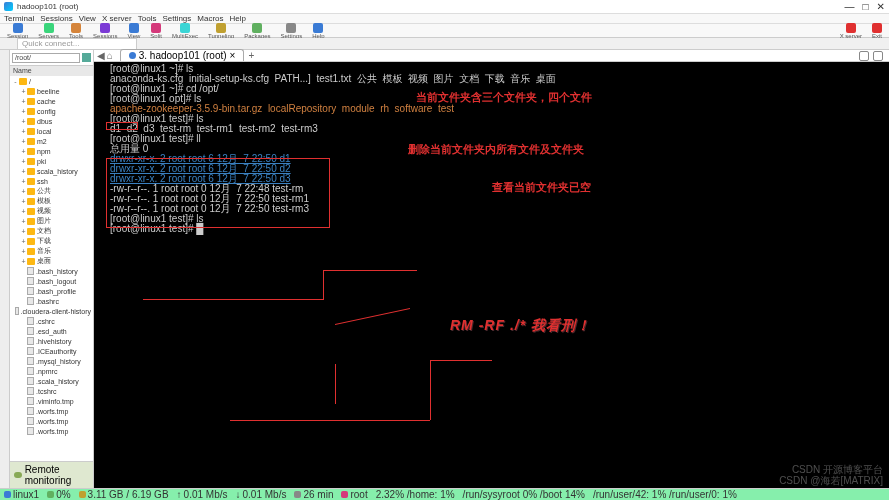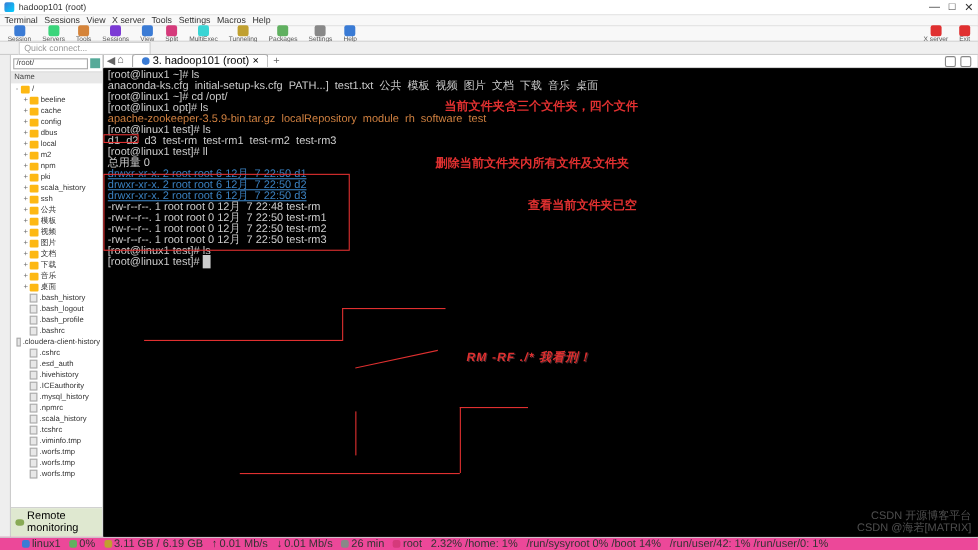--- a/index.html
+++ b/index.html
@@ -28,32 +28,32 @@
 .sb-footer{border-top:1px solid #ccc;}
 .sb-remote{background:#dfe8d0;padding:2px 4px;font-size:7px;display:flex;align-items:center;gap:3px;}
 .sb-chk{display:flex;align-items:center;padding:2px 4px;font-size:7px;gap:3px;}
 .terminal-area{flex:1;display:flex;flex-direction:column;background:#000;}
 .term-tabs{height:12px;background:#fff;display:flex;align-items:flex-end;border-bottom:1px solid #ccc;position:relative;}
 .term-tab-nav{display:flex;gap:2px;padding:0 3px;font-size:8px;color:#666;}
 .term-tab{background:#ddd;border:1px solid #aaa;border-bottom:none;border-radius:3px 3px 0 0;padding:0 8px;font-size:8px;margin-left:4px;}
 .term-tab.active{background:#fff;}
 .term-right{margin-left:auto;display:flex;gap:4px;padding-right:6px;}
 .term-right .icon{width:10px;height:10px;border:1px solid #888;border-radius:2px;}
-.terminal{flex:1;background:#000;color:#ccc;font-family:"Consolas","Courier New",monospace;font-size:8px;line-height:10px;padding:2px 4px;position:relative;}
+.terminal{flex:1;background:#000;color:#ccc;font-family:"Consolas","Courier New",monospace;font-size:8px;line-height:10px;padding:2px 4px;position:relative;margin-left:12px;}
 .terminal .line{white-space:pre;}
 .prompt{color:#ccc;}
 .orange{color:#d08040;}
 .blue{color:#3a80c0;text-decoration:underline;}
 .red-box{position:absolute;border:1px solid #e03030;}
 .red-angle{position:absolute;}        
 .red-angle .h,.red-angle .v{position:absolute;background:#e03030;}
 .anno{position:absolute;color:#e03030;font-size:11px;font-weight:600;white-space:nowrap;font-family:"Microsoft YaHei","SimSun",sans-serif;}
 .toolbar-right{margin-left:auto;display:flex;gap:4px;}
 .toolbar-right .tb-icon{background:#e03030;}
-.statusbar{height:12px;background:#ec4899;border-top:1px solid #ccc;display:flex;align-items:center;padding:0 20px;gap:8px;font-size:7px;color:#333;}
+.statusbar{height:12px;background:#86efac;border-top:1px solid #ccc;display:flex;align-items:center;padding:0 4px;gap:8px;font-size:7px;color:#333;}
 .statusbar .seg{display:flex;align-items:center;gap:2px;}
 .statusbar .ico{width:7px;height:7px;background:#3a7bd5;border-radius:2px;}
 .watermark{position:absolute;right:6px;bottom:14px;font-size:9px;color:rgba(220,220,220,0.35);font-family:"Microsoft YaHei",sans-serif;text-align:right;line-height:11px;}
 .anno-slogan{text-shadow:1px 1px 0 #4a282c;font-style:italic;}
 .tree::-webkit-scrollbar{width:6px;}
 .tree::-webkit-scrollbar-thumb{background:#bbb;}
 </style>
 </head>
 <body>
 
@@ -401,21 +401,20 @@
         <div class="line orange">apache-zookeeper-3.5.9-bin.tar.gz  localRepository  module  rh  software  test</div>
         <div class="line prompt">[root@linux1 test]# ls</div>
         <div class="line ">d1  d2  d3  test-rm  test-rm1  test-rm2  test-rm3</div>
         <div class="line prompt">[root@linux1 test]# ll</div>
         <div class="line ">总用量 0</div>
         <div class="line blue">drwxr-xr-x. 2 root root 6 12月  7 22:50 d1</div>
         <div class="line blue">drwxr-xr-x. 2 root root 6 12月  7 22:50 d2</div>
         <div class="line blue">drwxr-xr-x. 2 root root 6 12月  7 22:50 d3</div>
         <div class="line ">-rw-r--r--. 1 root root 0 12月  7 22:48 test-rm</div>
         <div class="line ">-rw-r--r--. 1 root root 0 12月  7 22:50 test-rm1</div>
-        <div class="line ">-rw-r--r--. 1 root root 0 12月  7 22:50 test-rm2</div>
         <div class="line ">-rw-r--r--. 1 root root 0 12月  7 22:50 test-rm3</div>
         <div class="line prompt">[root@linux1 test]# ls</div>
         <div class="line prompt">[root@linux1 test]# █</div>
 
       <div class="red-box" style="left:0px;top:60px;width:32px;height:8px;"></div>
       <div class="red-box" style="left:0px;top:96px;width:224px;height:70px;"></div>
 
       <div class="red-angle">
         <div class="h" style="left:33px;top:65px;width:180px;height:1px;"></div>
         <div class="v" style="left:213px;top:36px;width:1px;height:30px;"></div>
@@ -429,21 +428,21 @@
       </div>
       <div class="anno" style="left:302px;top:82px;">删除当前文件夹内所有文件及文件夹</div>
 
       <div class="red-angle">
         <div class="h" style="left:120px;top:186px;width:200px;height:1px;"></div>
         <div class="v" style="left:320px;top:126px;width:1px;height:60px;"></div>
         <div class="h" style="left:320px;top:126px;width:62px;height:1px;"></div>
       </div>
       <div class="anno" style="left:386px;top:120px;">查看当前文件夹已空</div>
 
-      <div class="anno anno-slogan" style="left:330px;top:258px;font-size:11px;letter-spacing:1px;">RM  -RF  ./*          我看刑！</div>
+      <div class="anno anno-slogan" style="left:344px;top:258px;font-size:14px;letter-spacing:1px;">RM  -RF  ./*          我看刑！</div>
     </div>
   </div>
 </div>
 
 <div class="statusbar">
   <div class="seg">
       <div class="ico" style="background:#3a7bd5;"></div>
       <span>linux1</span>
     </div>
   <div class="seg">

